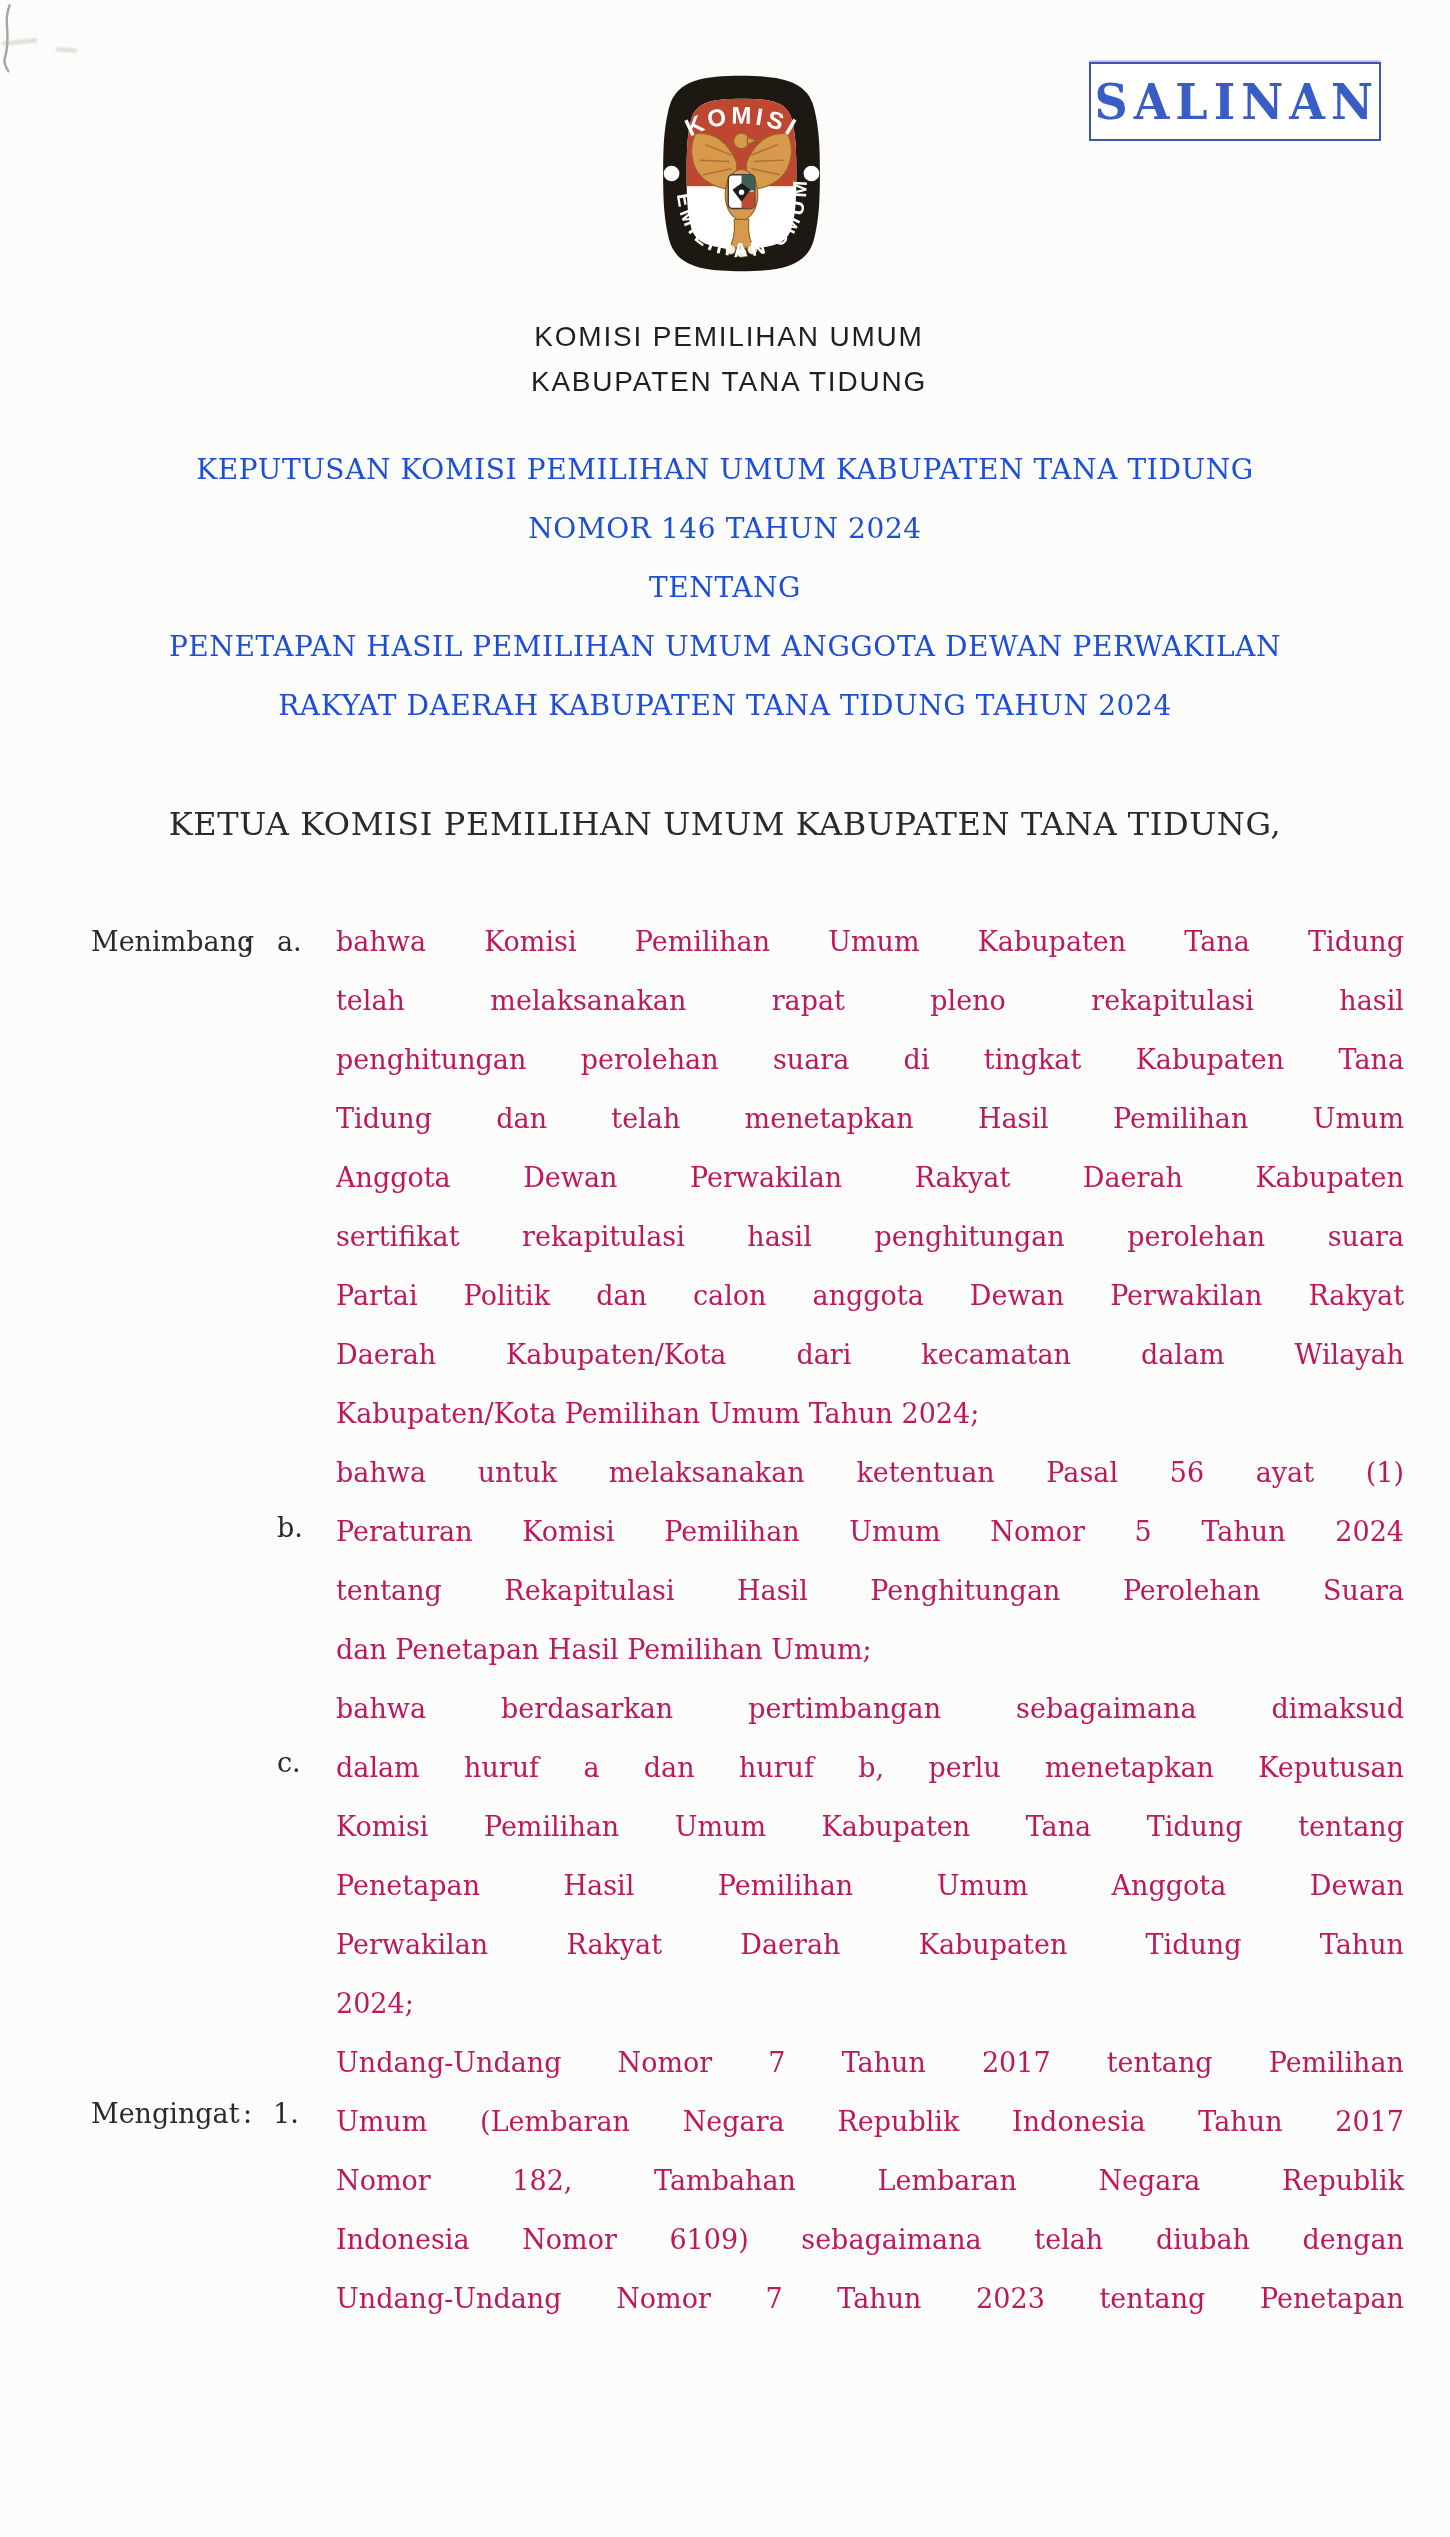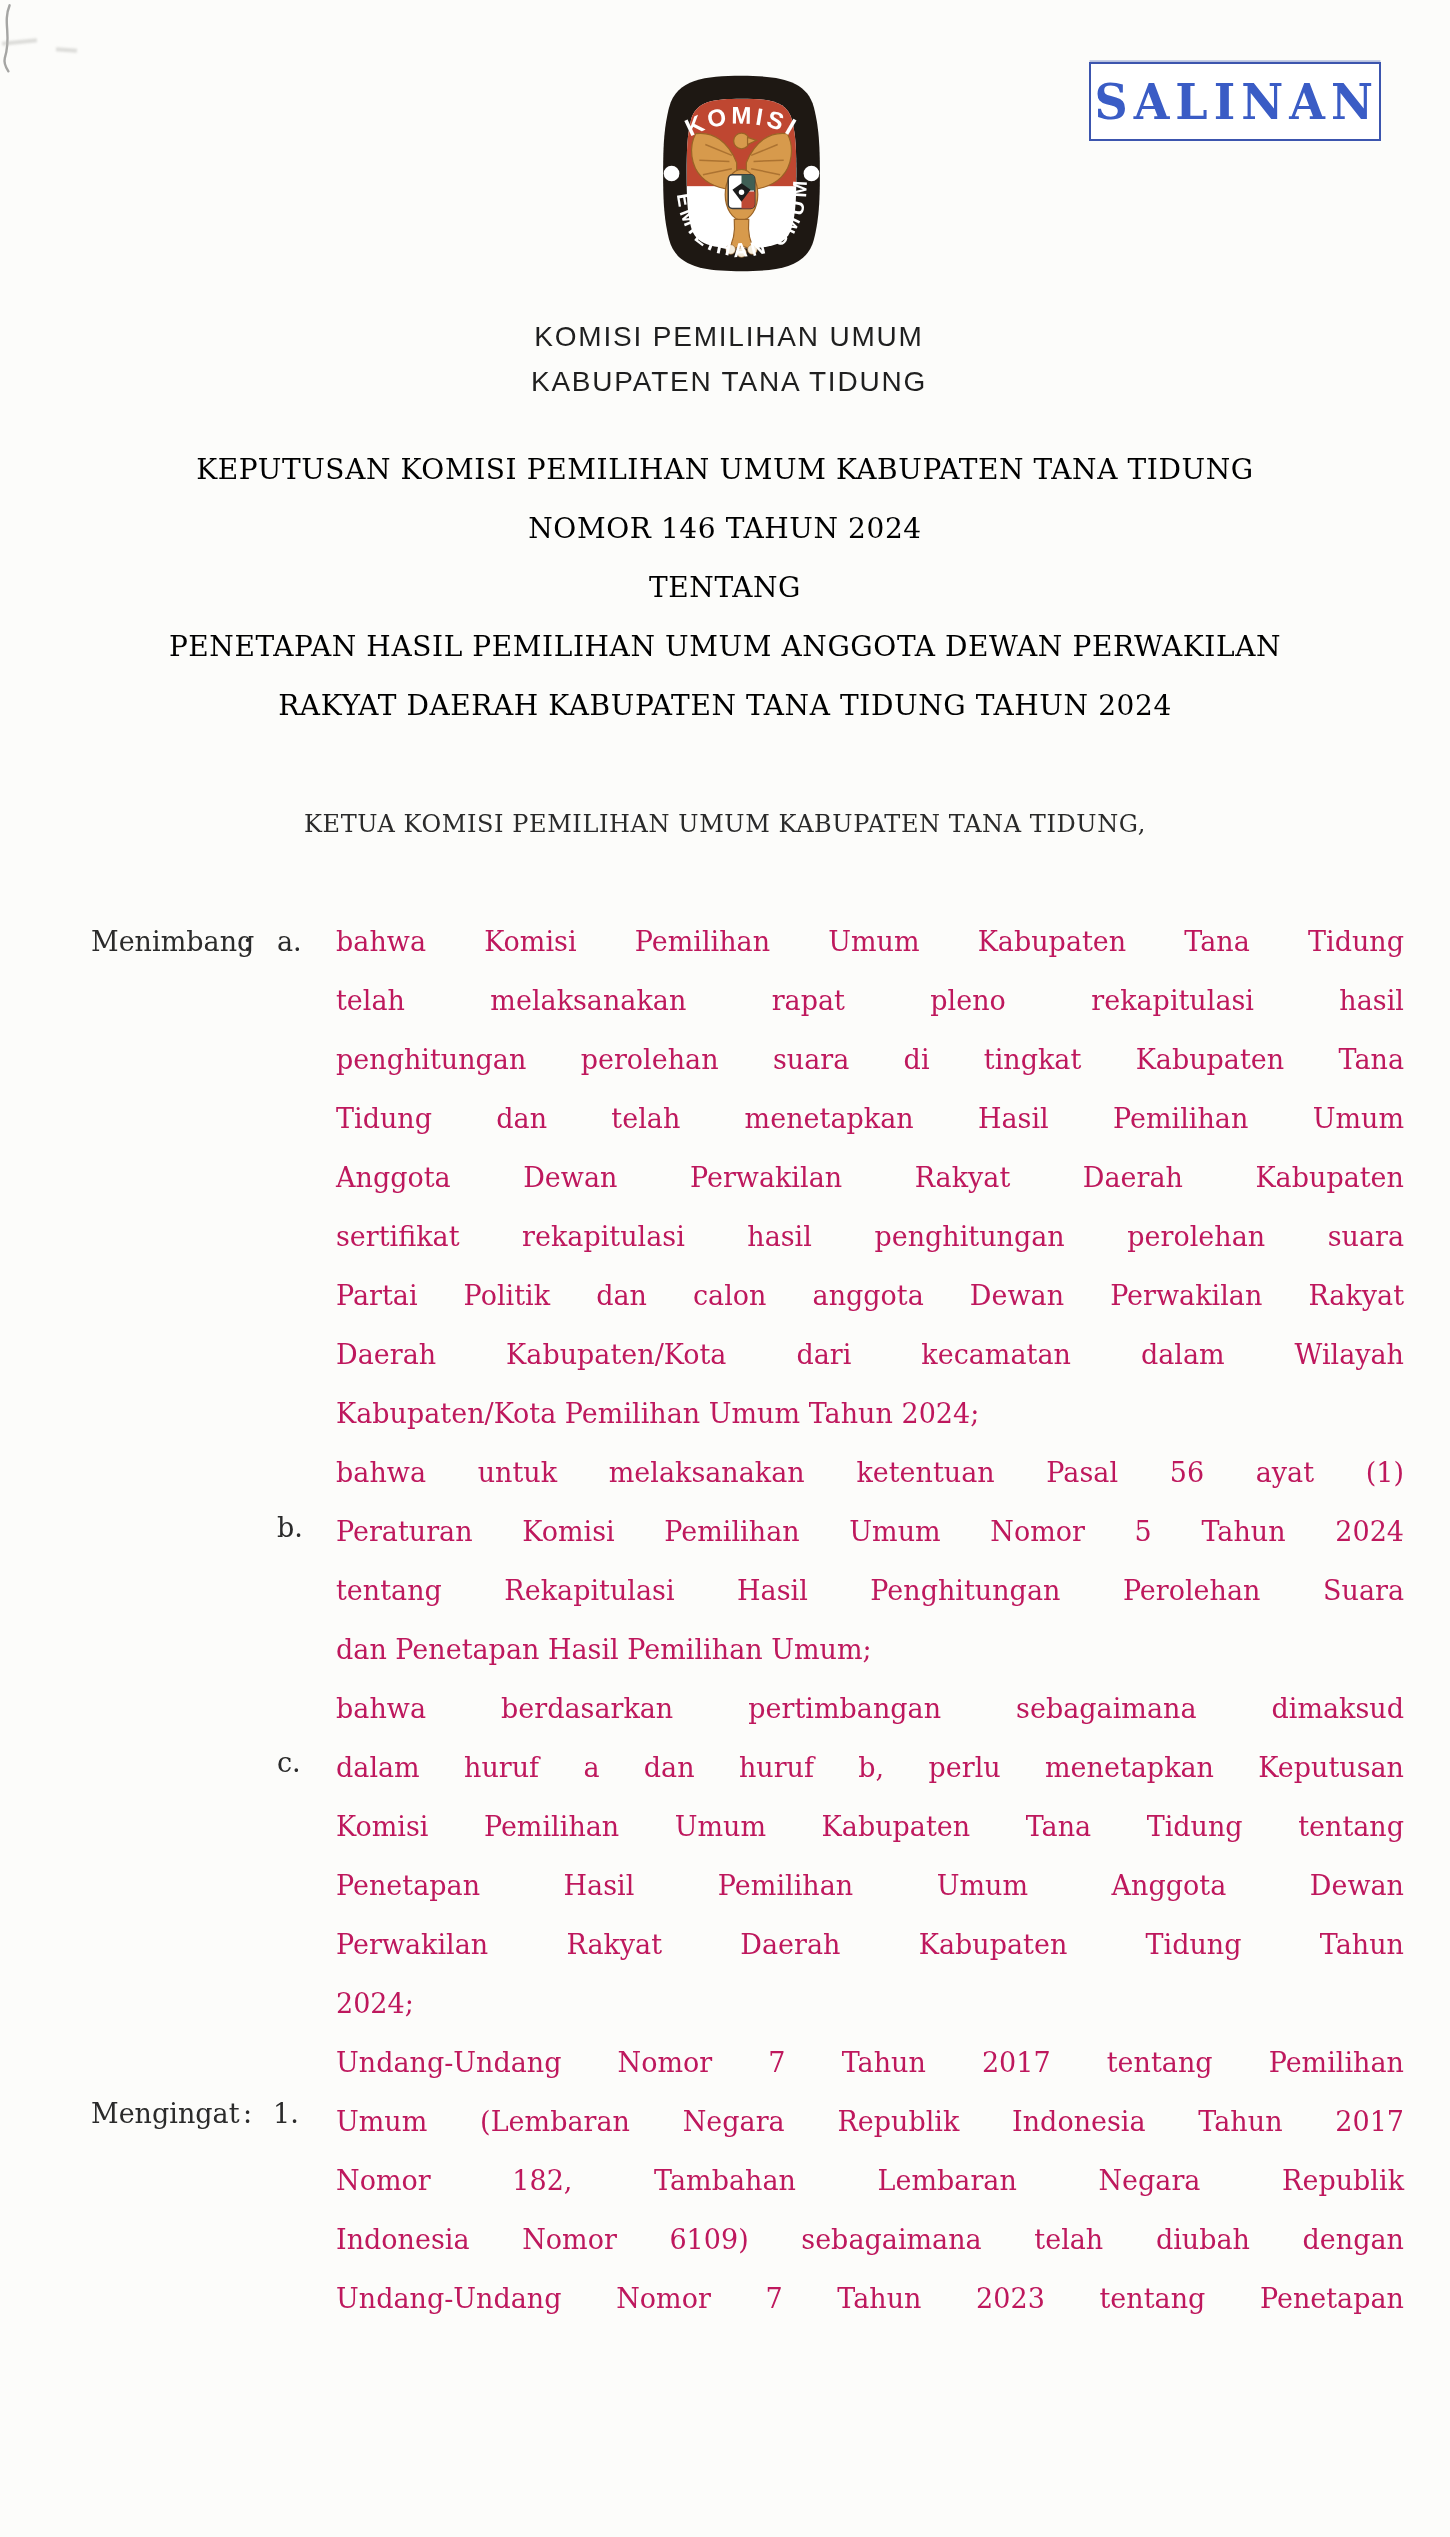--- a/index.html
+++ b/index.html
@@ -31,26 +31,26 @@
   }
   
   .letterhead{
     position:absolute;left:0;top:314px;width:1458px;text-align:center;
     font-family:"Liberation Sans",sans-serif;font-size:28px;letter-spacing:1.8px;
     line-height:45px;color:#1f1f1f;
   }
   
   .title{
     position:absolute;left:6px;top:440px;width:1438px;text-align:center;
-    font-size:28px;letter-spacing:0.6px;color:#000000;
+    font-size:28px;letter-spacing:0.6px;color:#1d4ed8;
   }
   .title .tline{height:59px;line-height:59px;white-space:nowrap;}
   .ketua{
     position:absolute;left:6px;top:795px;width:1438px;text-align:center;
-    font-size:24px;letter-spacing:0.6px;height:59px;line-height:59px;color:#2a2a2a;
+    font-size:32px;letter-spacing:0.6px;height:59px;line-height:59px;color:#2a2a2a;
   }
   
   .side-label{position:absolute;font-size:27px;line-height:59px;height:59px;color:#2b2b2b;white-space:nowrap;}
   .body-col{
     position:absolute;left:336px;top:912px;width:1068px;
     font-size:27px;color:#be185d;
   }
   .line{height:59px;line-height:59px;white-space:nowrap;}
   .line.j{white-space:normal;text-align:justify;text-align-last:justify;word-spacing:1.2px;}
   .line.l{text-align:left;}

